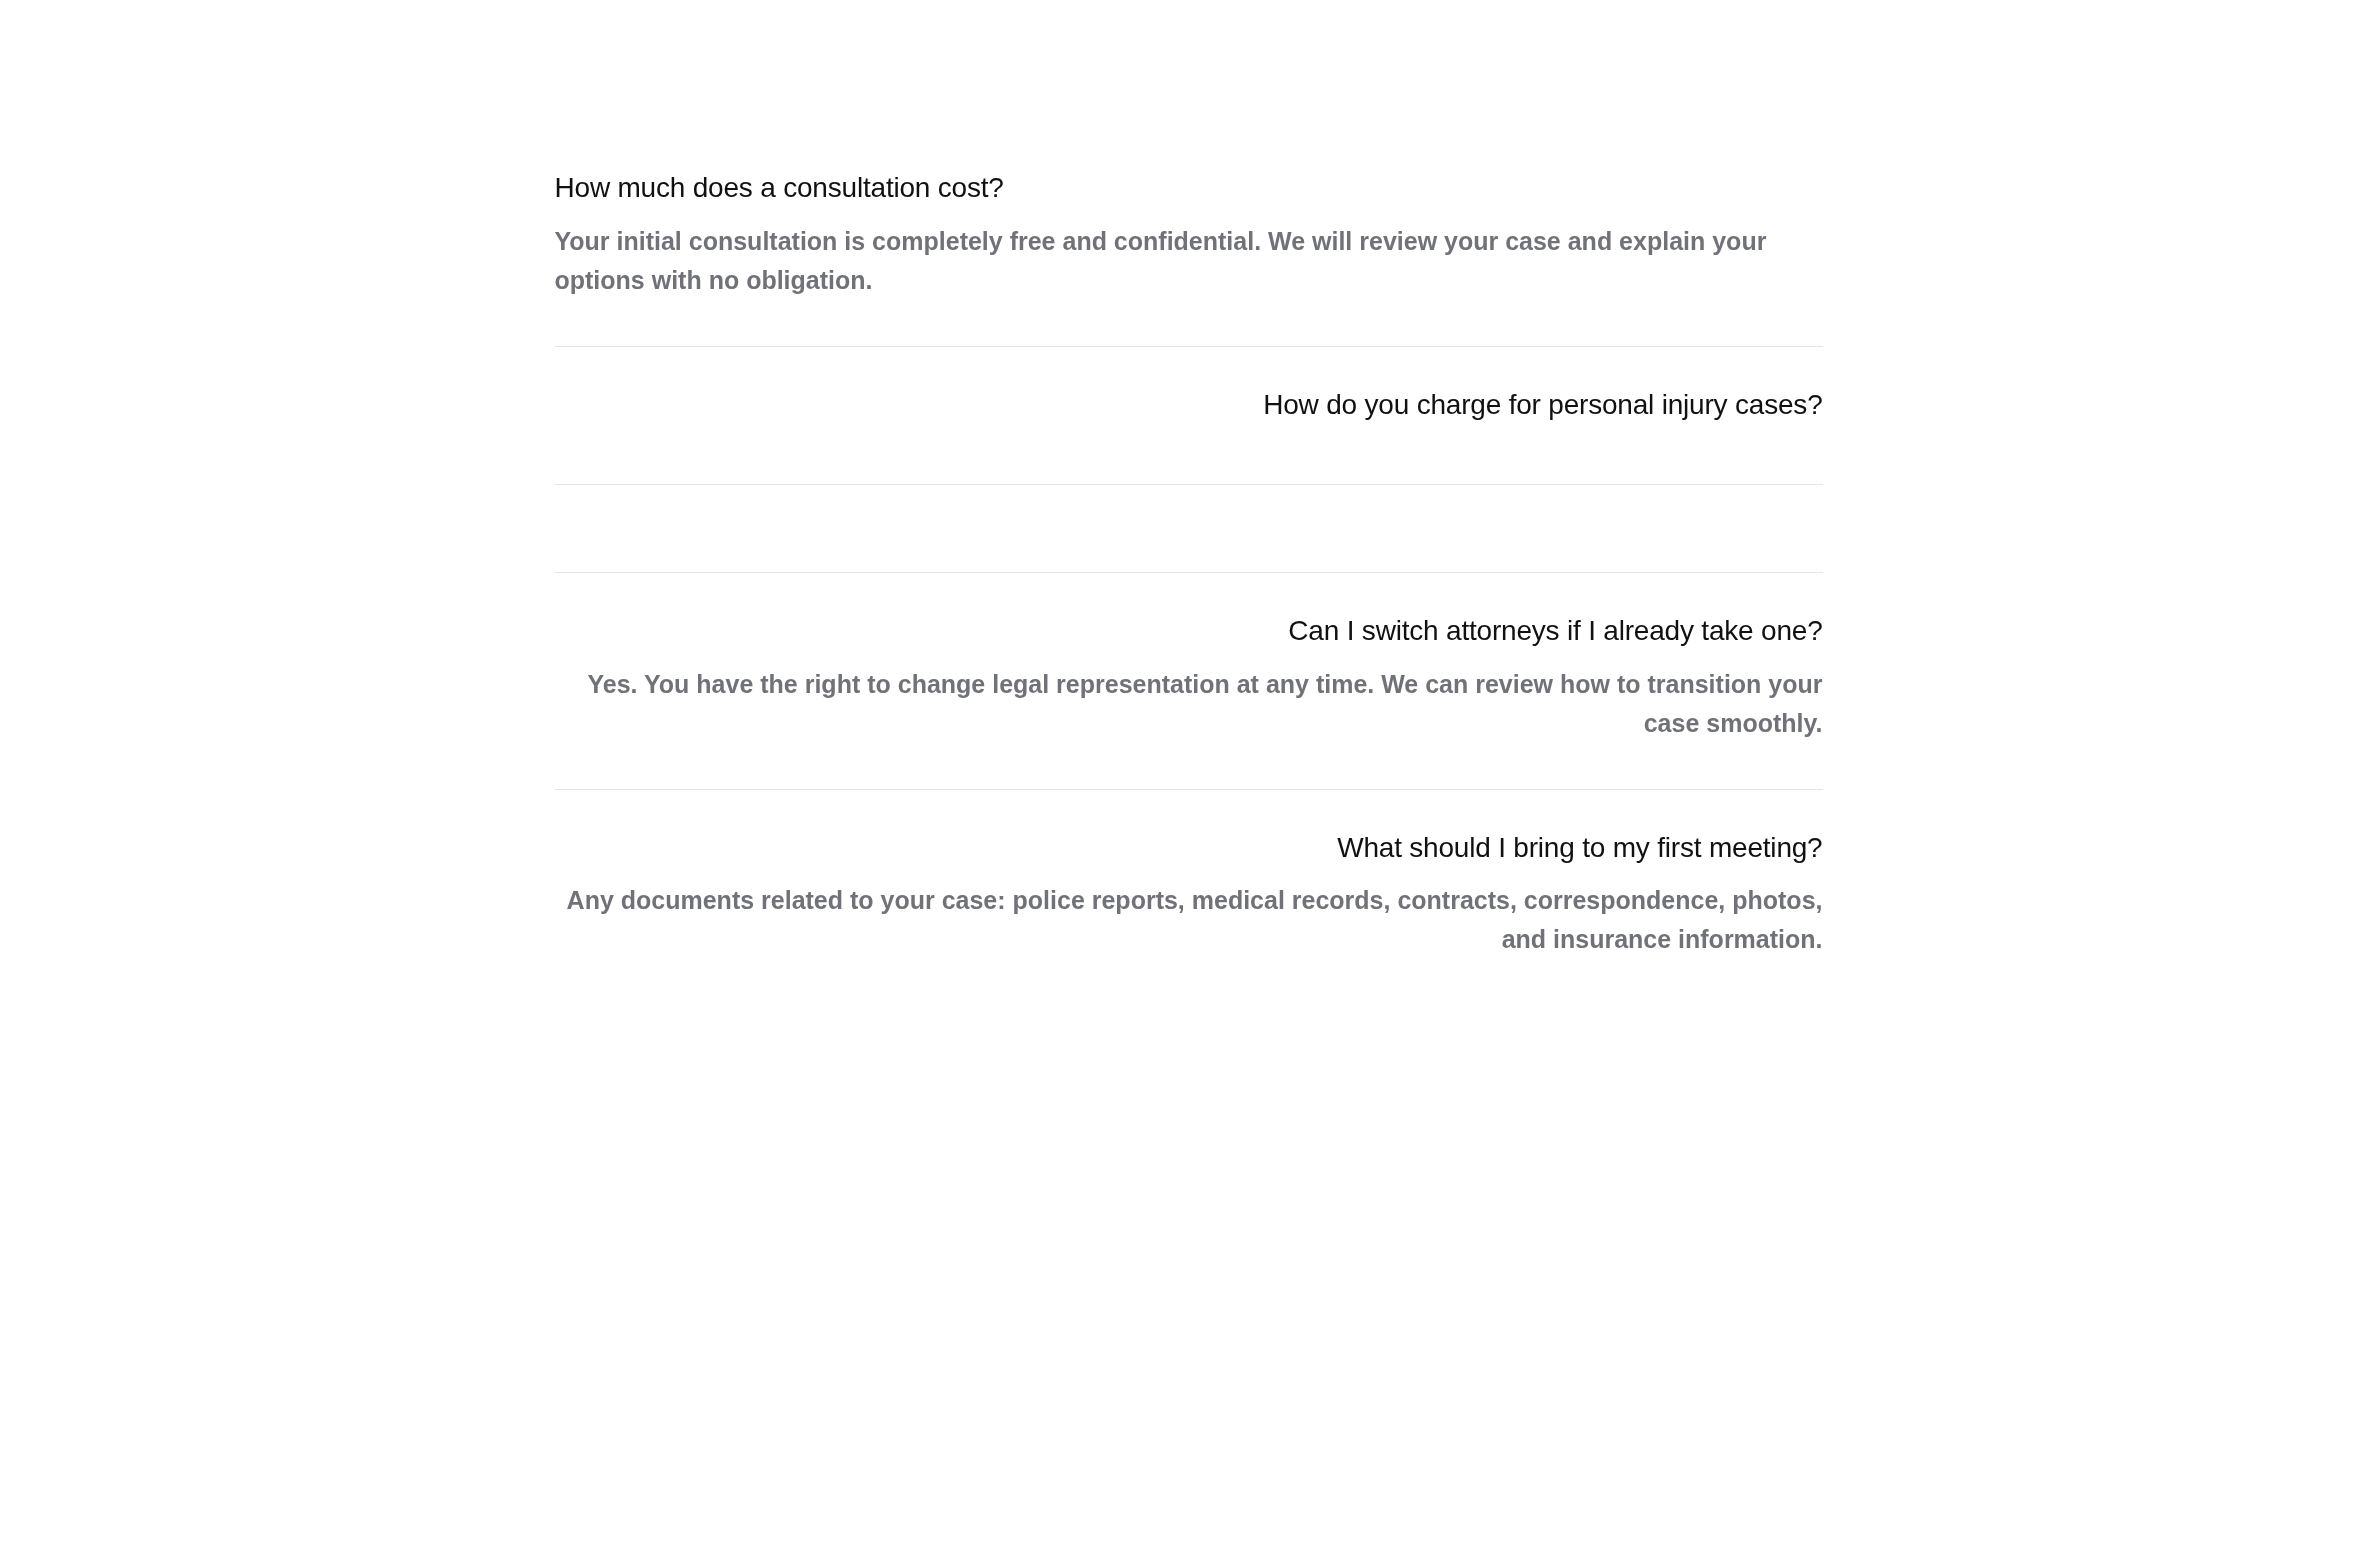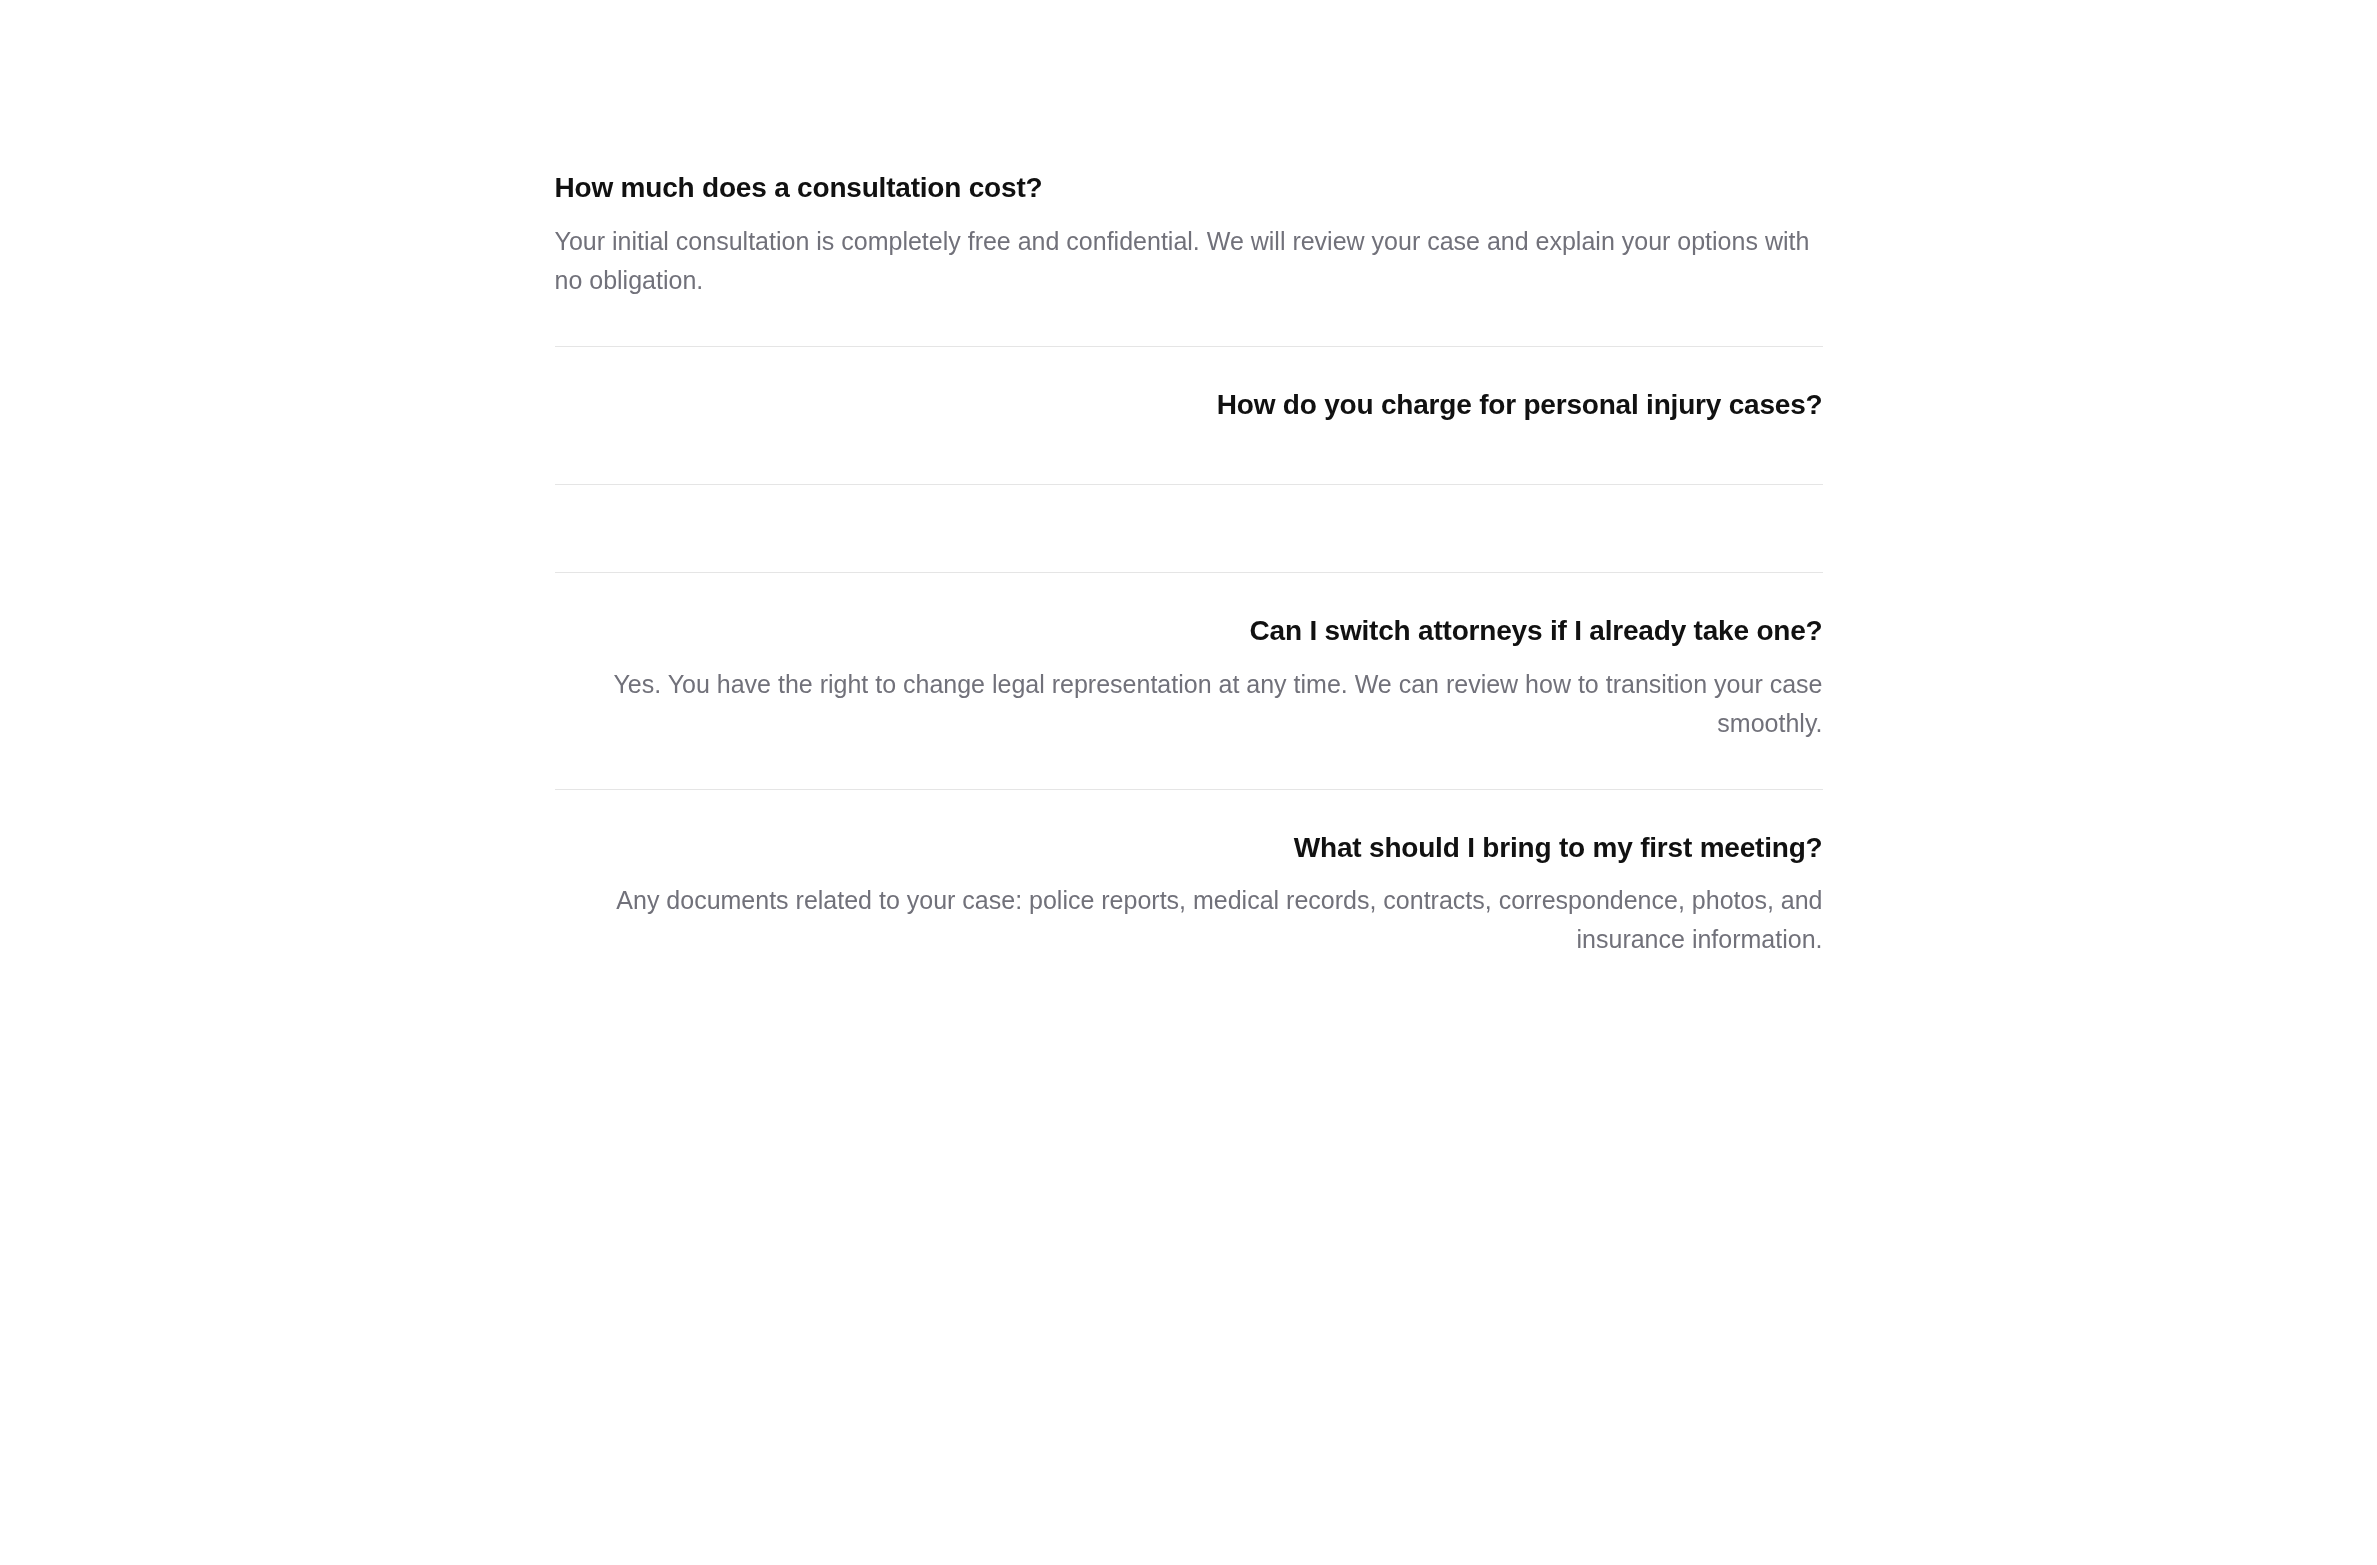--- a/index.html
+++ b/index.html
@@ -31,29 +31,29 @@
   .faq-item {
     padding: 41px 0 46px 0;
   }
   .faq-item + .faq-item {
     border-top: 1.7px solid #e5e5e5;
     text-align: right;
   }
   .faq-question {
     font-size: 28px;
     line-height: 34px;
-    font-weight: 700;
+    font-weight: 400;
     letter-spacing: -0.2px;
     color: #111111;
     margin-bottom: 16.5px;
   }
   .faq-answer {
     font-size: 25px;
     line-height: 39px;
-    font-weight: 400;
+    font-weight: 700;
     color: #71717a;
   }
 </style>
 </head>
 <body>
 
 <div class="page">
 
 
   <div class="faq-list">

